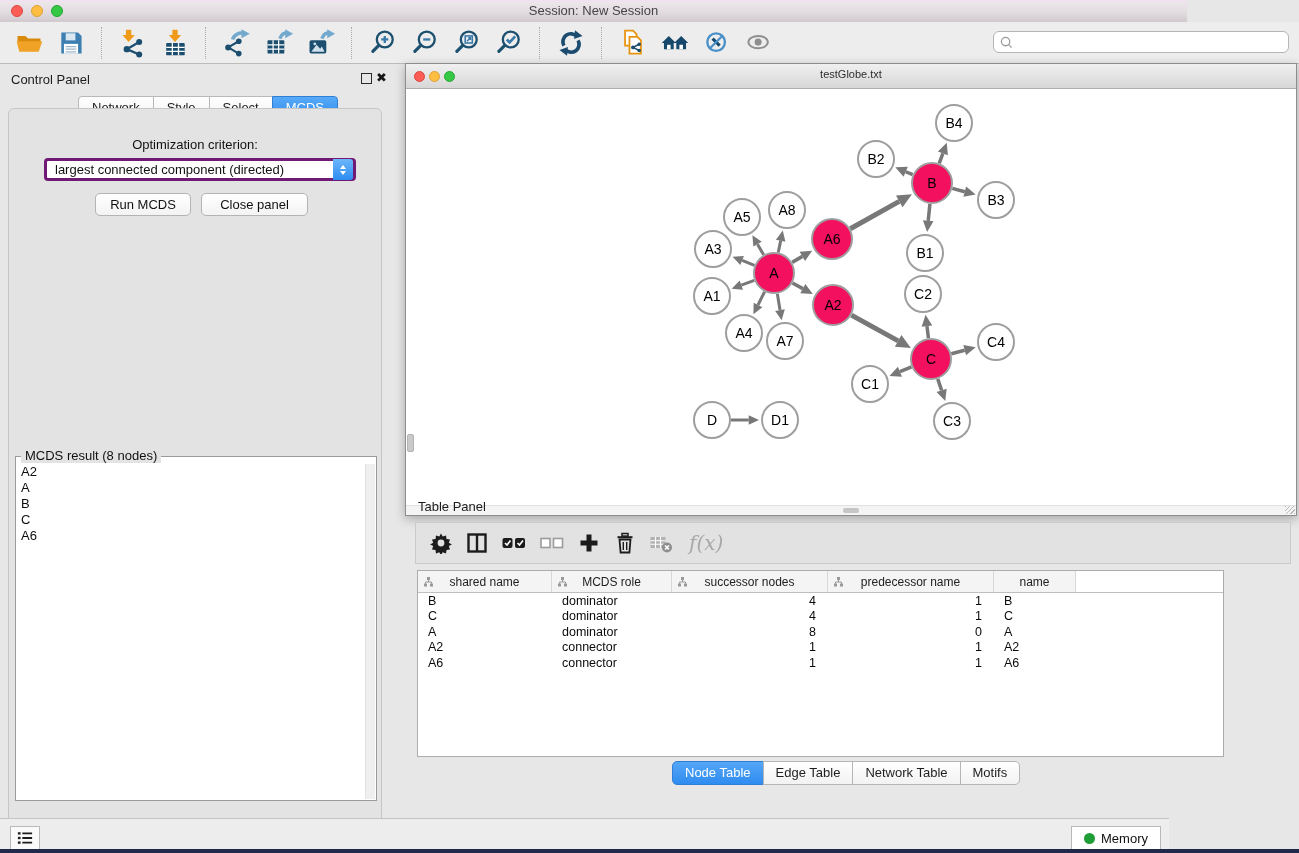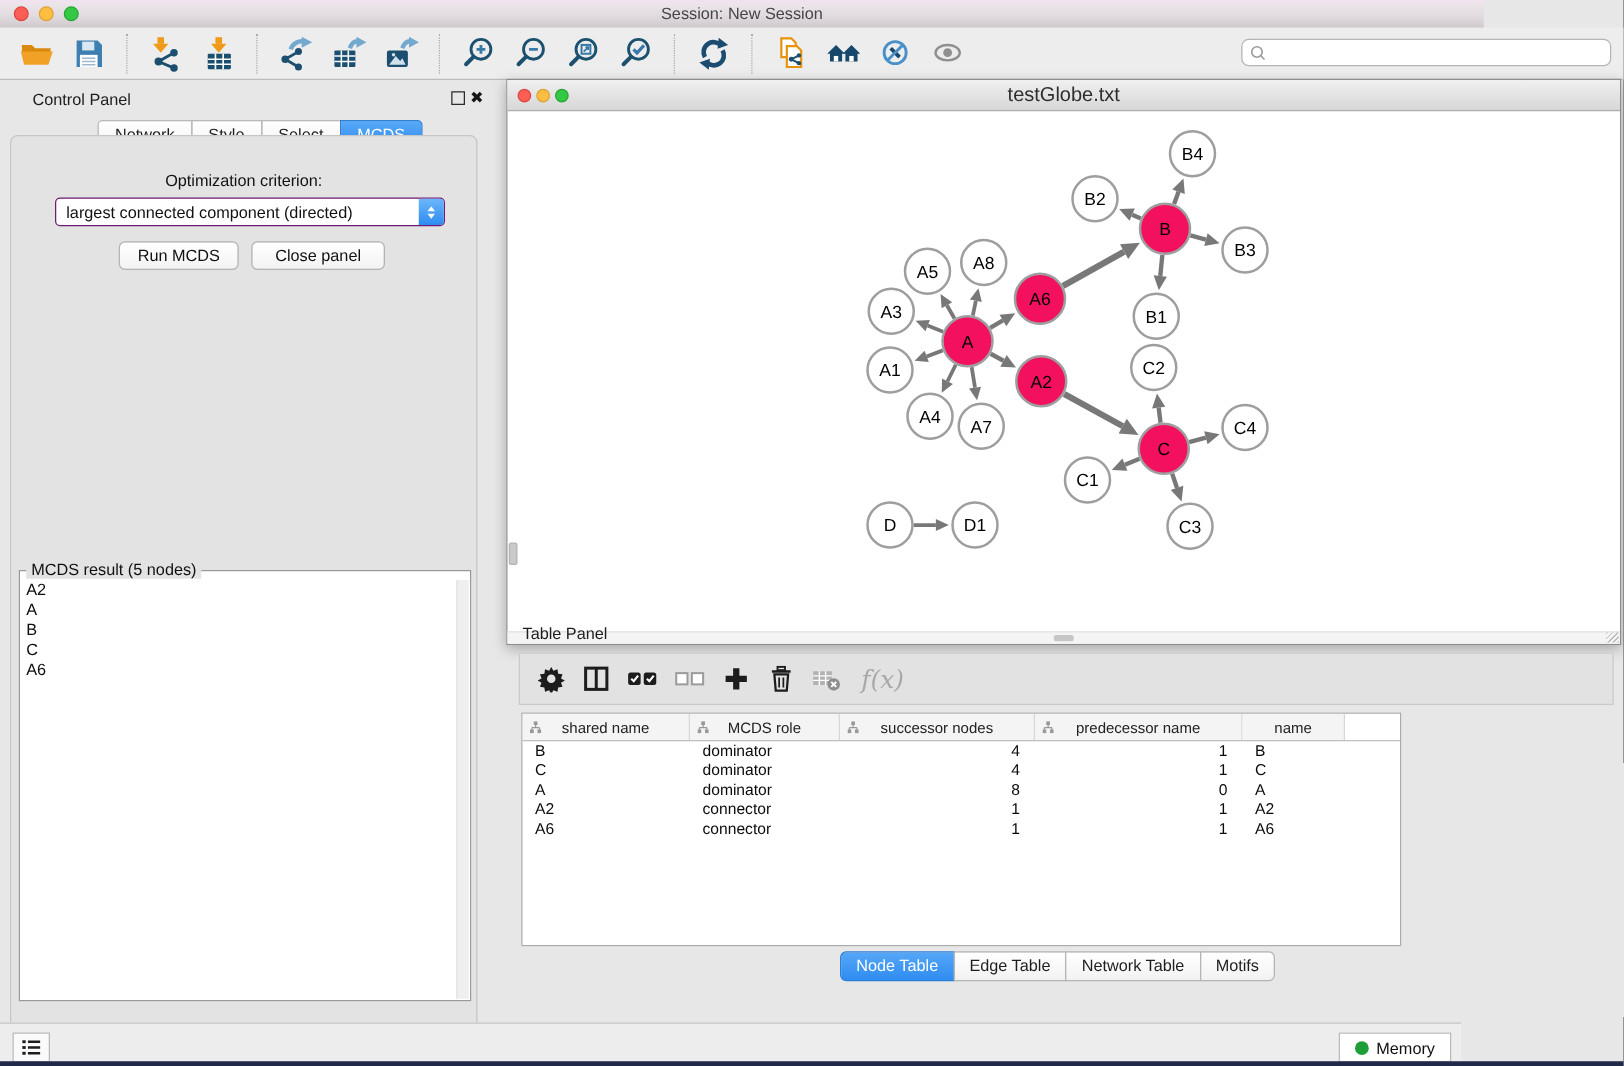--- a/index.html
+++ b/index.html
@@ -20,68 +20,68 @@
   .toolbar{position:absolute;left:0;top:22px;width:1299px;height:42px;background:#ededed;
     border-bottom:1px solid #bcbcbc;display:flex;align-items:center;padding:0 8px;box-sizing:border-box;}
   .tbtn{width:36px;height:36px;display:flex;align-items:center;justify-content:center;margin:0 3px;cursor:default;}
   .tsep{width:1px;height:32px;border-left:1px dotted #a9a9a9;margin:0 9px;}
   .searchbox{position:absolute;right:10px;top:9px;width:296px;height:22px;background:#fff;
     border:1px solid #b5b5b5;border-radius:6px;display:flex;align-items:center;padding-left:6px;box-sizing:border-box;}
   .searchbox input{border:none;outline:none;flex:1;font-size:12px;background:transparent;margin-left:4px;font-family:inherit;}
   
   .control-panel{position:absolute;left:0;top:64px;width:392px;height:754px;}
   .panel-head{position:absolute;left:0;top:0;width:100%;height:28px;}
-  .panel-title{position:absolute;left:26px;top:8px;font-size:13px;color:#1d1d1d;}
+  .panel-title{position:absolute;left:11px;top:8px;font-size:13px;color:#1d1d1d;}
   .float-ico{position:absolute;width:9px;height:9px;border:1.5px solid #2b2b2b;top:9px;}
   .close-ico{position:absolute;top:6px;font-size:13px;font-weight:bold;color:#161616;line-height:16px;}
   .cp-tabs{position:absolute;left:78px;top:32px;display:flex;}
   .tab{height:22px;line-height:22px;padding:0 13px;font-size:13px;background:linear-gradient(#fff,#f1f1f1);
     border:1px solid #b9b9b9;margin-left:-1px;color:#1e1e1e;}
   .tab:first-child{border-radius:4px 0 0 4px;margin-left:0;}
   .tab:last-child{border-radius:0 4px 4px 0;}
   .tab.selected{background:linear-gradient(#58aaf7,#2e89ef);border-color:#2f7fd6;color:#fff;}
   .cp-body{position:absolute;left:8px;top:44px;width:374px;height:720px;background:#e3e3e3;
     border:1px solid #c6c6c6;border-radius:6px;box-sizing:border-box;}
   .opt-label{position:absolute;left:0;width:100%;top:28px;text-align:center;font-size:13px;color:#111;}
-  .dropdown{position:absolute;left:35px;top:49px;width:312px;height:23px;background:#fff;border:1px solid #701a75;
+  .dropdown{position:absolute;left:35px;top:49px;width:312px;height:23px;background:#fff;border:3px solid #701a75;
     border-radius:4px;box-sizing:border-box;display:flex;align-items:center;}
   .dd-value{flex:1;font-size:13px;padding-left:8px;color:#111;white-space:nowrap;}
   .dd-stepper{width:20px;height:21px;border-radius:0 3px 3px 0;background:linear-gradient(#6cb6fa,#2e8cf1);
     display:flex;flex-direction:column;align-items:center;justify-content:center;gap:2px;}
   .dd-stepper i{width:0;height:0;border-left:3.5px solid transparent;border-right:3.5px solid transparent;}
   .dd-up{border-bottom:4px solid #fff;}
   .dd-down{border-top:4px solid #fff;}
   .btn{position:absolute;top:84px;height:23px;background:linear-gradient(#fff,#f3f3f3);border:1px solid #b4b4b4;
     border-radius:5px;font-size:13px;color:#111;display:flex;align-items:center;justify-content:center;box-sizing:border-box;}
   .fieldset{position:absolute;left:6px;top:347px;width:362px;height:345px;border:1px solid #9a9a9a;background:#fff;box-sizing:border-box;}
   .fieldset .legend{position:absolute;top:-9px;left:5px;background:#e3e3e3;padding:0 4px;font-size:13px;color:#111;}
   .mcds-list{position:absolute;left:1px;top:7px;right:10px;bottom:1px;overflow:hidden;}
   .mcds-item{height:16px;line-height:16px;font-size:13px;padding-left:4px;color:#0d0d0d;}
   .vtrack{position:absolute;top:7px;right:1px;bottom:1px;width:9px;background:#efefef;border-left:1px solid #e2e2e2;}
   
   .net-window{position:absolute;left:405px;top:63px;width:892px;height:453px;background:#fff;
     border:1px solid #8d8d8d;box-sizing:border-box;box-shadow:0 3px 10px rgba(0,0,0,.28);}
   .nw-titlebar{position:absolute;left:0;top:0;right:0;height:24px;
     background:linear-gradient(#f0f0f0,#d7d7d7);border-bottom:1px solid #aeaeae;}
-  .nw-titlebar .title{position:absolute;left:0;right:0;top:4px;text-align:center;font-size:16px;color:#2e2e2e;}
+  .nw-titlebar .title{position:absolute;left:0;right:0;top:4px;text-align:center;font-size:11px;color:#2e2e2e;}
   .nw-lights{position:absolute;left:8px;top:7px;display:flex;gap:4px;}
   .nw-lights .light{width:11px;height:11px;}
   .graph{position:absolute;left:0;top:24px;}
   .left-thumb{position:absolute;left:1px;top:370px;width:5px;height:16px;background:#c9c9c9;border:1px solid #b3b3b3;border-radius:2px;}
   .hscroll{position:absolute;left:0;right:0;bottom:0;height:9px;background:#f4f4f4;border-top:1px solid #e1e1e1;}
   .hthumb{position:absolute;left:calc(50% - 8px);top:2px;width:16px;height:5px;background:#c6c6c6;border-radius:2px;}
   .grip{position:absolute;right:1px;bottom:1px;width:10px;height:8px;
     background:repeating-linear-gradient(135deg,#bbb 0 1px,transparent 1px 3px);}
   
   .table-panel{position:absolute;left:405px;top:491px;width:894px;height:298px;}
   .tp-toolbar{position:absolute;left:10px;top:31px;width:876px;height:42px;background:#e2e2e2;
     border:1px solid #cacaca;box-sizing:border-box;display:flex;align-items:center;padding-left:14px;}
   .tpbtn{height:24px;display:flex;align-items:center;justify-content:center;margin-right:14px;}
   .fx{font-family:"DejaVu Serif","Liberation Serif",serif;font-style:italic;font-size:20px;color:#a8a8a8;margin-left:2px;}
-  .tbl{position:absolute;left:12px;top:79px;width:704px;height:187px;background:#fff;border:1px solid #acacac;
+  .tbl{position:absolute;left:12px;top:79px;width:807px;height:187px;background:#fff;border:1px solid #acacac;
     box-sizing:border-box;overflow:hidden;}
   .thead{display:flex;height:21px;border-bottom:1px solid #bfbfbf;}
   .th{position:relative;background:#f4f4f4;border-right:1px solid #d8d8d8;display:flex;align-items:center;
     justify-content:center;font-size:12px;color:#222;box-sizing:border-box;}
   .th .attr-icon{position:absolute;left:6px;top:5px;}
   .trow{display:flex;height:15.5px;align-items:center;}
   .tcell{font-size:12.5px;color:#0b0b0b;box-sizing:border-box;padding-left:10px;overflow:hidden;white-space:nowrap;}
   .tcell.num{text-align:right;padding-left:0;padding-right:12px;}
   .tp-tabs{position:absolute;left:267px;top:270px;display:flex;}
   .seg{height:22px;line-height:22px;padding:0 12px;font-size:13px;background:linear-gradient(#fff,#f2f2f2);
@@ -271,21 +271,21 @@
       <div class="dropdown">
         <span class="dd-value">largest connected component (directed)</span>
         <span class="dd-stepper">
             <i class="dd-up"></i>
             <i class="dd-down"></i>
           </span>
       </div>
       <div class="btn" style="left:86px;width:96px;">Run MCDS</div>
       <div class="btn" style="left:192px;width:107px;">Close panel</div>
       <div class="fieldset">
-        <span class="legend">MCDS result (5 nodes)</span>
+        <span class="legend">MCDS result (8 nodes)</span>
         <div class="mcds-list" id="mcds-list">
             <div class="mcds-item">A2</div>
             <div class="mcds-item">A</div>
             <div class="mcds-item">B</div>
             <div class="mcds-item">C</div>
             <div class="mcds-item">A6</div>
           </div>
         <div class="vtrack"></div>
       </div>
     </div>

